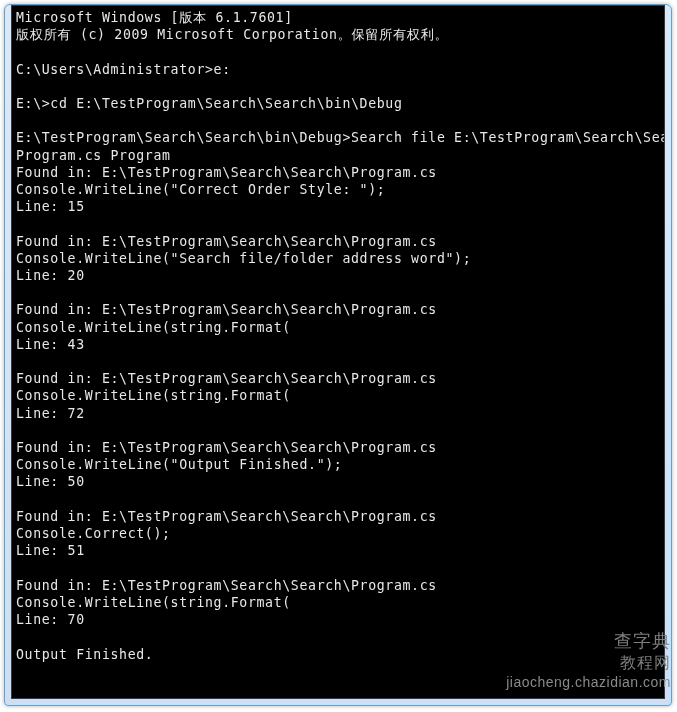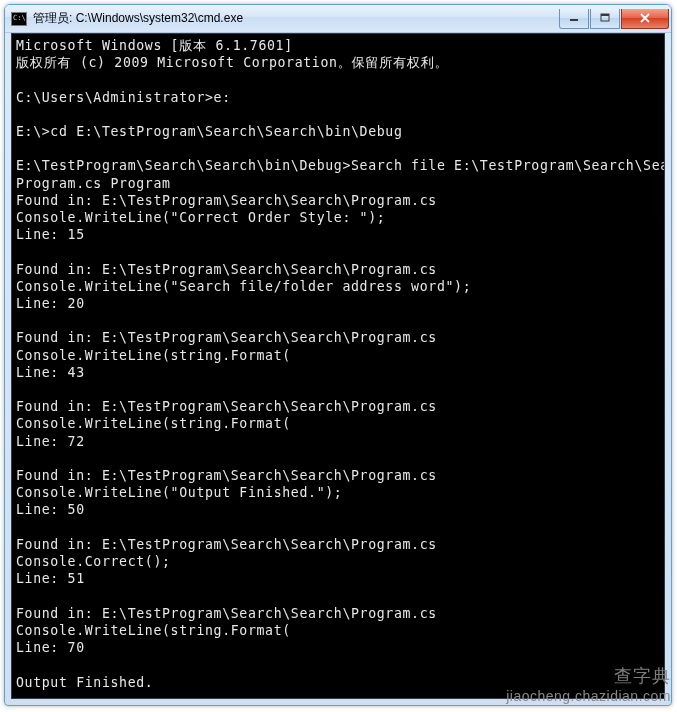--- a/index.html
+++ b/index.html
@@ -9,51 +9,29 @@
   .app-icon { width: 16px; height: 14px; background: #000; border: 1px solid #7a7a7a; margin-right: 6px; position: relative; }
   .app-icon::before { content: "C:\\"; position: absolute; color: #d0d0d0; font: 7px/1 monospace; top: 2px; left: 1px; }
   .title-text { font-size: 12px; color: #000; flex: 1; white-space: nowrap; overflow: hidden; }
   .win-controls { display: flex; gap: 1px; margin-left: auto; }
   .win-btn { width: 30px; height: 20px; border: 1px solid #6b93b9; border-top: none; background: linear-gradient(to bottom, #e8f1fb 0%, #cfe2f6 48%, #bcd6f0 49%, #d6e7f8 100%); display: flex; align-items: center; justify-content: center; font-size: 10px; color: #3b3b3b; }
   .win-btn.min { border-radius: 0 0 0 3px; }
   .win-btn.close { width: 48px; border-radius: 0 0 3px 0; background: linear-gradient(to bottom, #f0a389 0%, #e5624a 48%, #d8401f 49%, #e4826a 100%); border-color: #953322; color: #fff; }
   .win-btn svg { display: block; }
   .client { flex: 1; margin: 0 6px 6px 6px; background: #000; border: 1px solid #2a3b4d; overflow: hidden; }
   .console { padding: 3px 4px; font-family: "Terminal","NSimSun","SimSun","MS Gothic",monospace; font-size: 13.2px; line-height: 17.2px; color: #e8e8e8; white-space: pre; letter-spacing: 0.65px; }
-  .watermark { position: absolute; right: 6px; bottom: 8px; text-align: right; pointer-events: none; }
+  .watermark { position: absolute; right: 6px; bottom: 22px; text-align: right; pointer-events: none; }
   .wm1 { font-family: "Microsoft YaHei","SimHei",sans-serif; font-size: 18px; color: #7d7d7d; letter-spacing: 1px; }
   .wm2 { font-family: "Microsoft YaHei","SimHei",sans-serif; font-size: 16px; color: #7d7d7d; letter-spacing: 1px; }
   .wm3 { font-family: Arial, sans-serif; font-size: 14px; color: #8a8a8a; letter-spacing: 0.5px; }
 </style>
 </head>
 <body>
 
 <div class="window">
-  <div class="titlebar">
-    <div class="app-icon"></div>
-    <div class="title-text">管理员: C:\Windows\system32\cmd.exe</div>
-    <div class="win-controls">
-      <div class="win-btn min">
-        <svg width="10" height="10" viewBox="0 0 10 10">
-            <rect x="1" y="6" width="8" height="2" fill="#3b3b3b"></rect>
-          </svg>
-      </div>
-      <div class="win-btn max">
-        <svg width="10" height="10" viewBox="0 0 10 10">
-            <rect x="1" y="1" width="8" height="7" fill="none" stroke="#3b3b3b" stroke-width="1"></rect>
-            <rect x="1" y="1" width="8" height="2" fill="#3b3b3b"></rect>
-          </svg>
-      </div>
-      <div class="win-btn close">
-        <svg width="12" height="10" viewBox="0 0 12 10">
-            <path d="M2 1 L10 9 M10 1 L2 9" stroke="#fff" stroke-width="1.8"></path>
-          </svg>
-      </div>
-    </div>
-  </div>
   <div class="client">
     <div class="console"><span>Microsoft Windows [版本 6.1.7601]</span>
 <span>版权所有 (c) 2009 Microsoft Corporation。保留所有权利。</span>
 
 <span>C:\Users\Administrator&gt;e:</span>
 
 <span>E:\&gt;cd E:\TestProgram\Search\Search\bin\Debug</span>
 
 <span>E:\TestProgram\Search\Search\bin\Debug&gt;Search file E:\TestProgram\Search\Search\</span>
 <span>Program.cs Program</span>
@@ -86,14 +64,15 @@
 <span>Line: 70</span>
 
 <span>Output Finished.</span>
 
 </div>
   </div>
 </div>
 
 <div class="watermark">
   <div class="wm1">查字典</div>
+  <div class="wm2">教程网</div>
   <div class="wm3">jiaocheng.chazidian.com</div>
 </div>
 
 </body></html>

